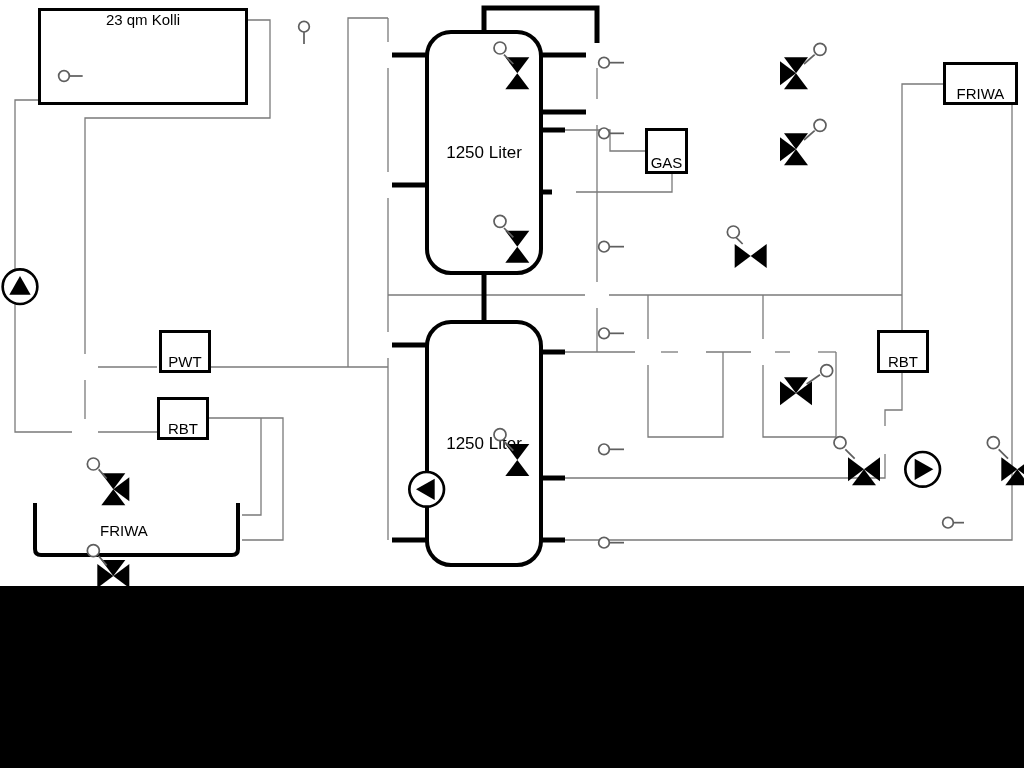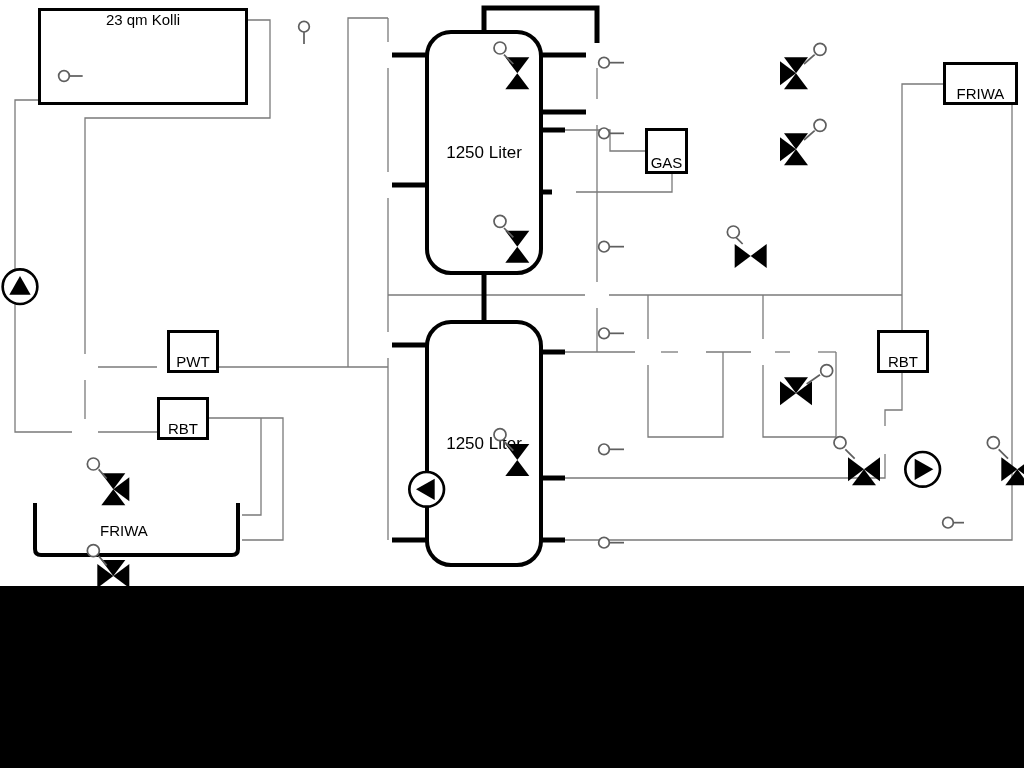--- a/index.html
+++ b/index.html
@@ -87,21 +87,21 @@
   </div>
 
   <div class="tank" style="left:425px;top:30px;width:118px;height:245px;">
     <span>1250 Liter</span>
   </div>
 
   <div class="tank" style="left:425px;top:320px;width:118px;height:247px;">
     <span>1250 Liter</span>
   </div>
 
-  <div class="box" style="left:167px;top:330px;width:52px;height:43px;">
+  <div class="box" style="left:159px;top:330px;width:52px;height:43px;">
     <span>PWT</span>
   </div>
 
   <div class="box" style="left:157px;top:397px;width:52px;height:43px;">
     <span>RBT</span>
   </div>
 
   <div class="box" style="left:645px;top:128px;width:43px;height:46px;">
     <span>GAS</span>
   </div>

